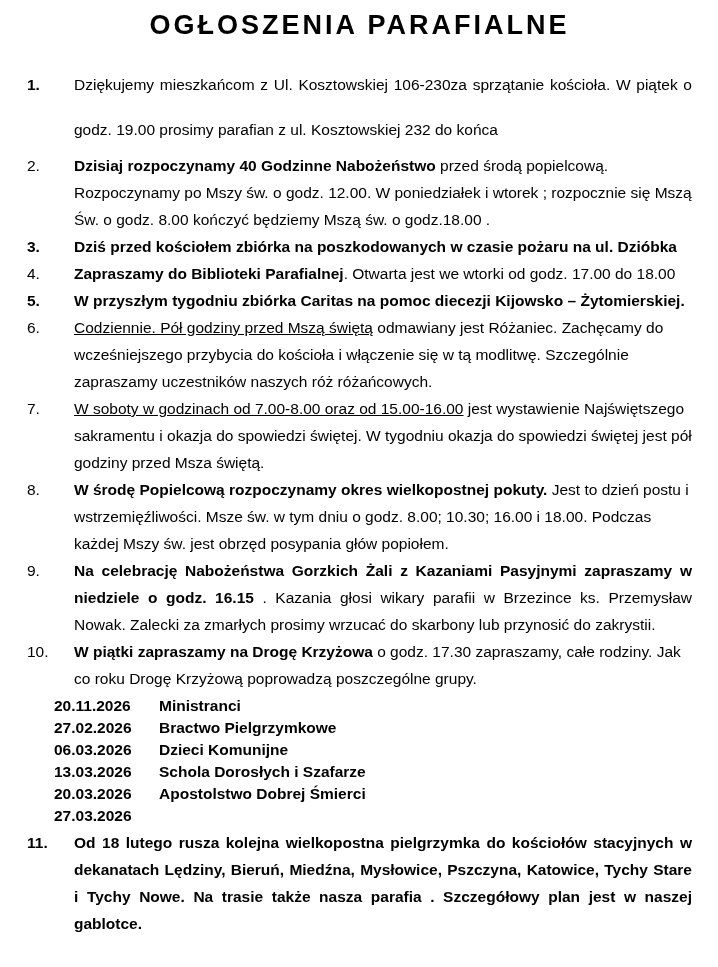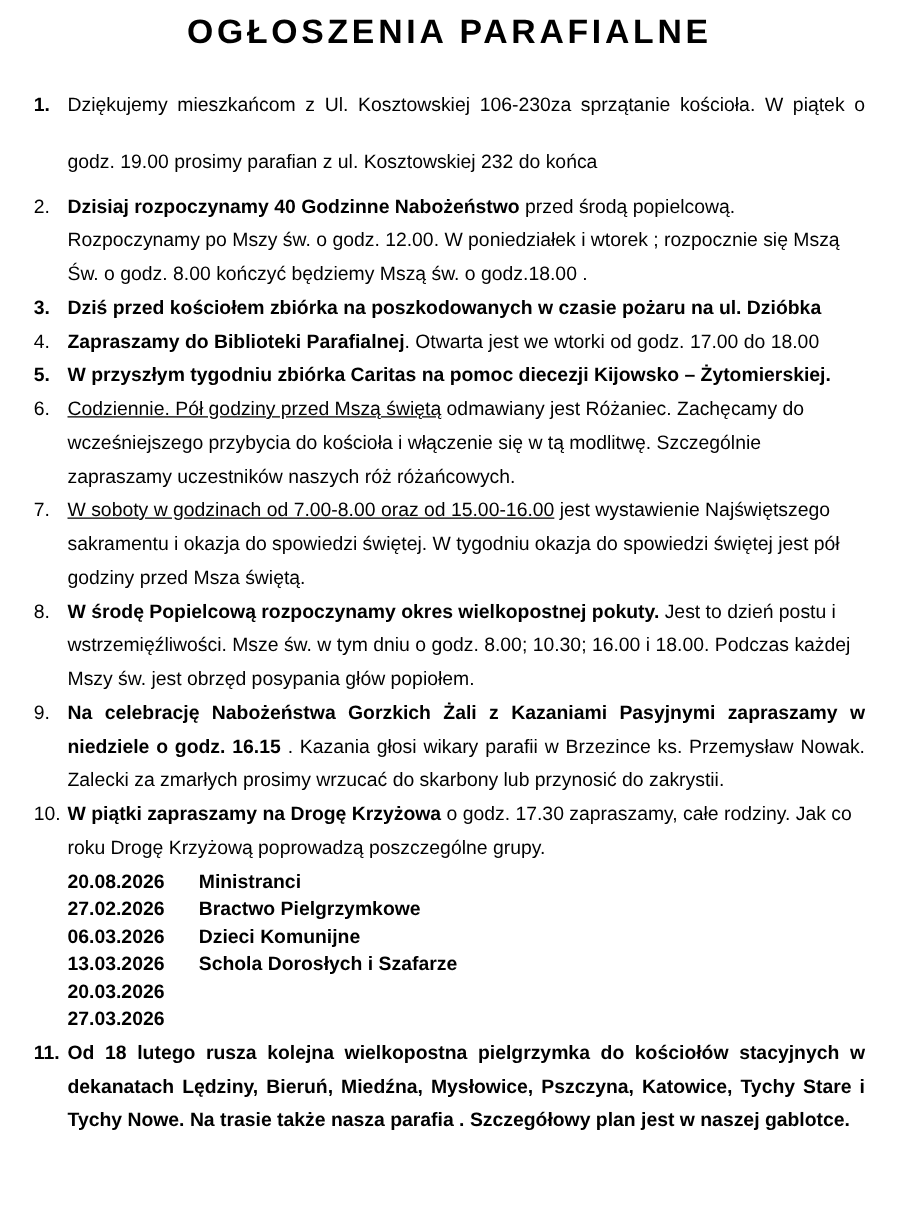--- a/index.html
+++ b/index.html
@@ -39,21 +39,21 @@
     display: flex;
     align-items: flex-start;
     line-height: 27px;
   }
   .item.double { line-height: 45px; }
   .num {
     flex: 0 0 27px;
     box-sizing: border-box;
   }
   .num.bold { font-weight: bold; }
-  .content { flex: 1; }
+  .content { flex: 1; margin-left: 20px; }
   .content.justify { text-align: justify; }
   .seg-b { font-weight: bold; text-align: right; }
   .seg-u { text-decoration: underline; }
   .schedule {
     margin: 3px 0 2px 27px;
     line-height: 22px;
     font-weight: bold;
   }
   .srow { display: flex; }
   .sdate { flex: 0 0 105px; }
@@ -100,37 +100,38 @@
       <div class="item">
         <span class="num">9.</span>
         <div class="content justify"><span class="seg-b ">Na celebrację Nabożeństwa Gorzkich Żali  z Kazaniami Pasyjnymi zapraszamy w niedziele o godz. 16.15</span><span class=""> .  Kazania głosi  wikary parafii w Brzezince ks. Przemysław Nowak. Zalecki za zmarłych prosimy wrzucać do skarbony lub przynosić do zakrystii.</span></div>
       </div>
       <div class="item">
         <span class="num">10.</span>
         <div class="content"><span class="seg-b ">W piątki zapraszamy na  Drogę Krzyżowa</span><span class=""> o godz. 17.30 zapraszamy, całe rodziny. Jak co roku Drogę Krzyżową poprowadzą poszczególne grupy.</span></div>
       </div>
       <div class="schedule">
         <div class="srow">
-          <span class="sdate">20.08.2026</span>
+          <span class="sdate">20.11.2026</span>
           <span class="sgroup">Ministranci</span>
         </div>
         <div class="srow">
           <span class="sdate">27.02.2026</span>
           <span class="sgroup">Bractwo Pielgrzymkowe</span>
         </div>
         <div class="srow">
           <span class="sdate">06.03.2026</span>
           <span class="sgroup">Dzieci Komunijne</span>
         </div>
         <div class="srow">
           <span class="sdate">13.03.2026</span>
           <span class="sgroup">Schola Dorosłych i  Szafarze</span>
         </div>
         <div class="srow">
           <span class="sdate">20.03.2026</span>
+          <span class="sgroup">Apostolstwo Dobrej Śmierci</span>
         </div>
         <div class="srow">
           <span class="sdate">27.03.2026</span>
         </div>
       </div>
       <div class="item">
         <span class="num bold">11.</span>
         <div class="content justify"><span class="seg-b ">Od 18 lutego rusza kolejna wielkopostna pielgrzymka do kościołów stacyjnych w dekanatach Lędziny, Bieruń, Miedźna, Mysłowice, Pszczyna,  Katowice, Tychy Stare i Tychy Nowe. Na trasie także nasza parafia . Szczegółowy plan jest w naszej gablotce.</span></div>
       </div>
     </div>

